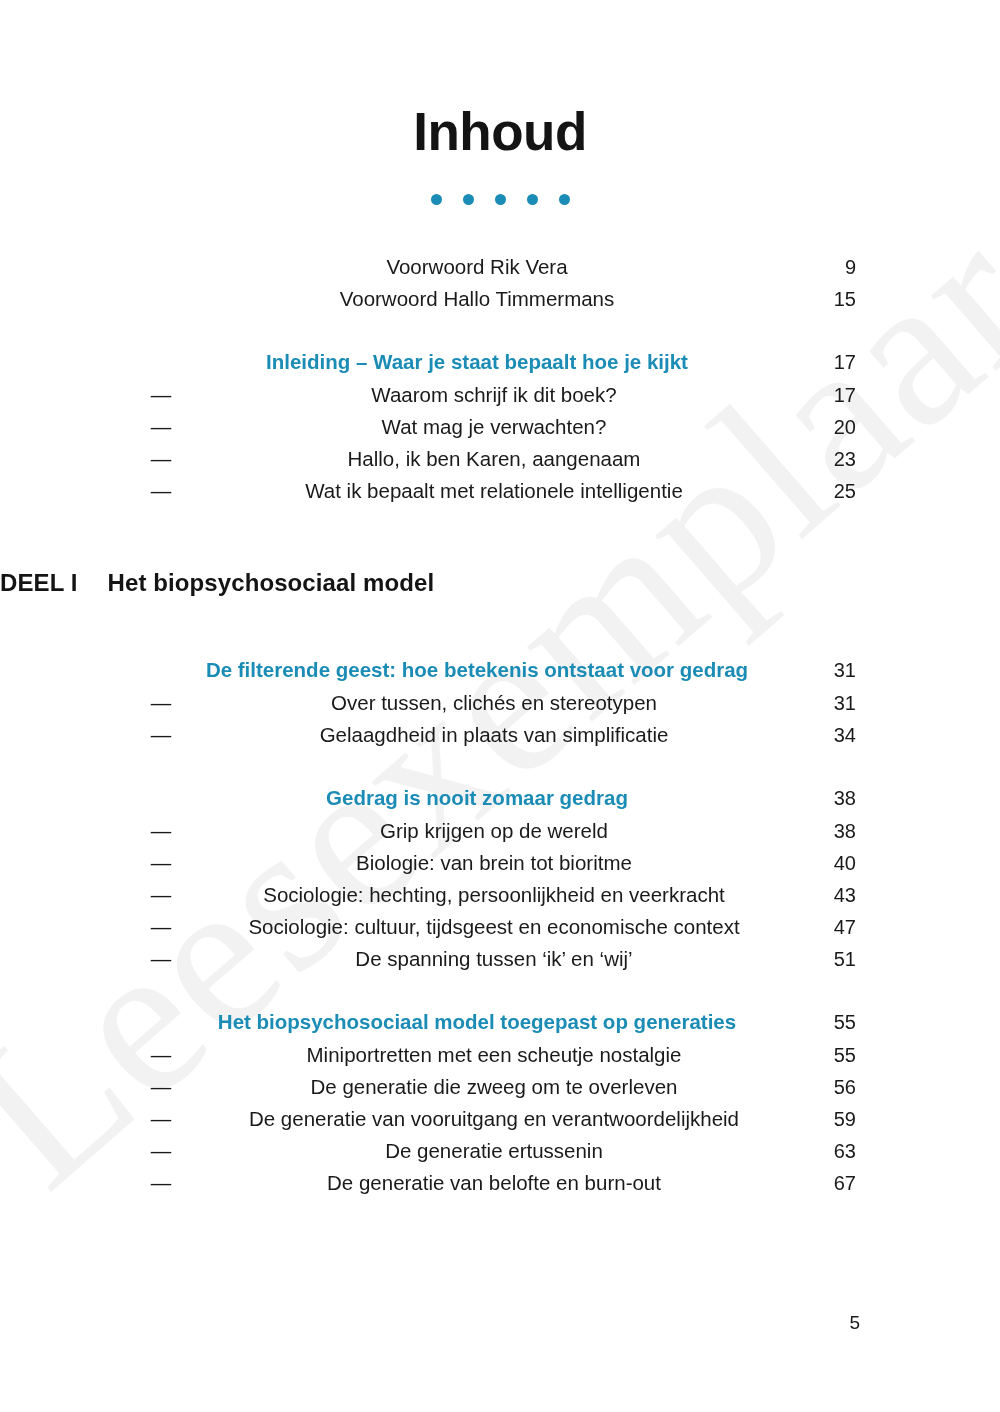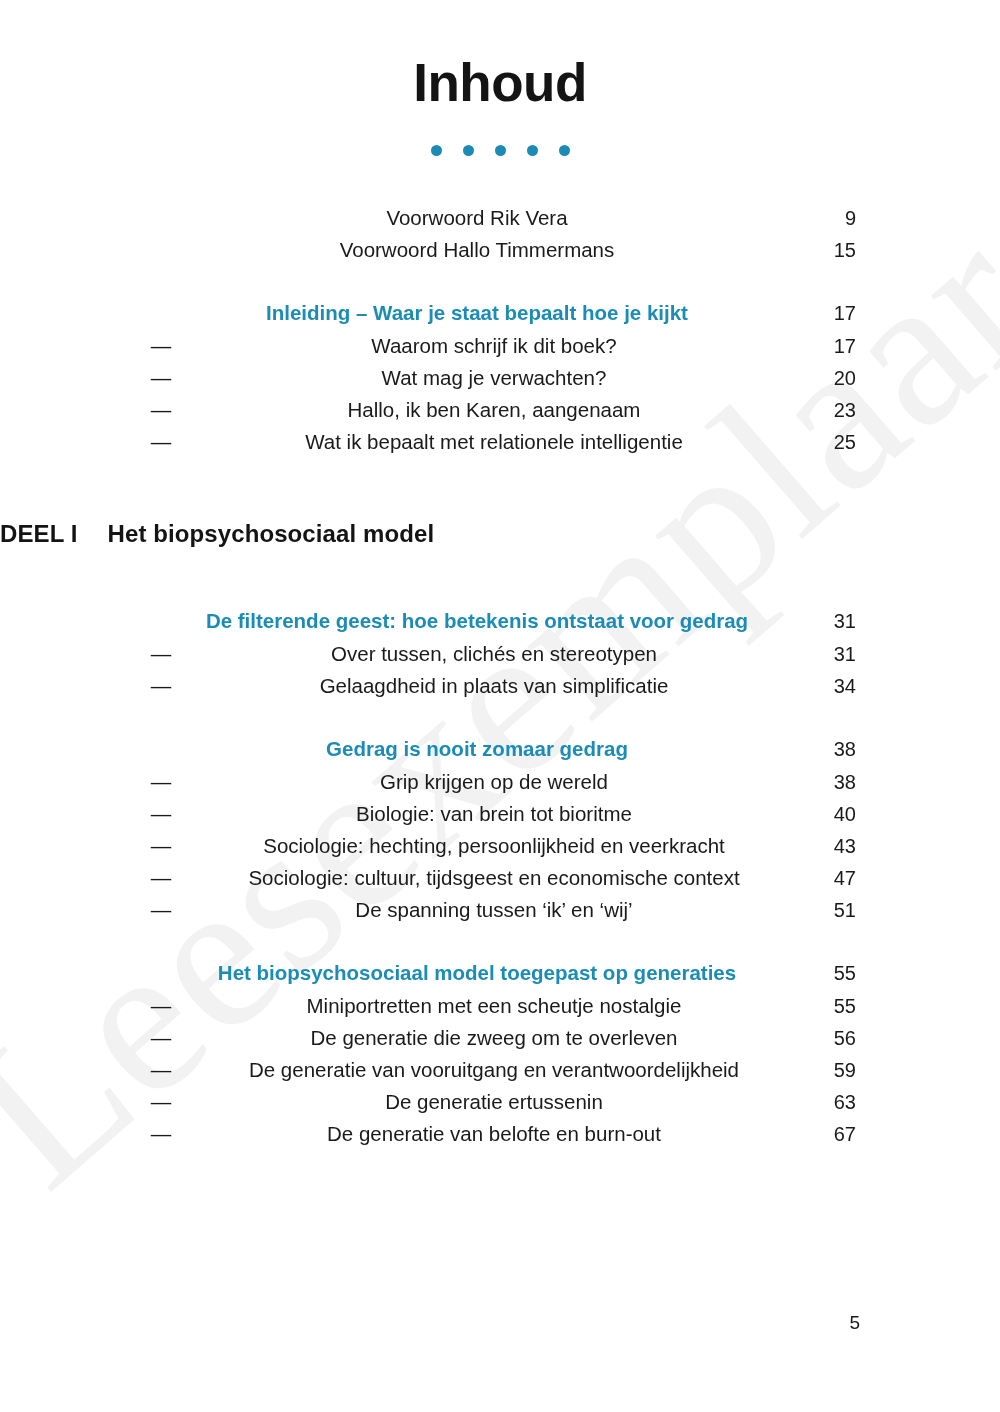--- a/index.html
+++ b/index.html
@@ -42,21 +42,21 @@
     padding: 0;
   }
 
   .doc-title {
     text-align: center;
     font-size: 53px;
     font-weight: bold;
     letter-spacing: -0.5px;
     color: #141414;
     margin: 0;
-    padding-top: 55px;
+    padding-top: 104px;
     line-height: 1.05;
   }
 
   .dot-row {
     display: flex;
     justify-content: center;
     gap: 21px;
     margin-top: 34px;
     margin-bottom: 0;
   }

